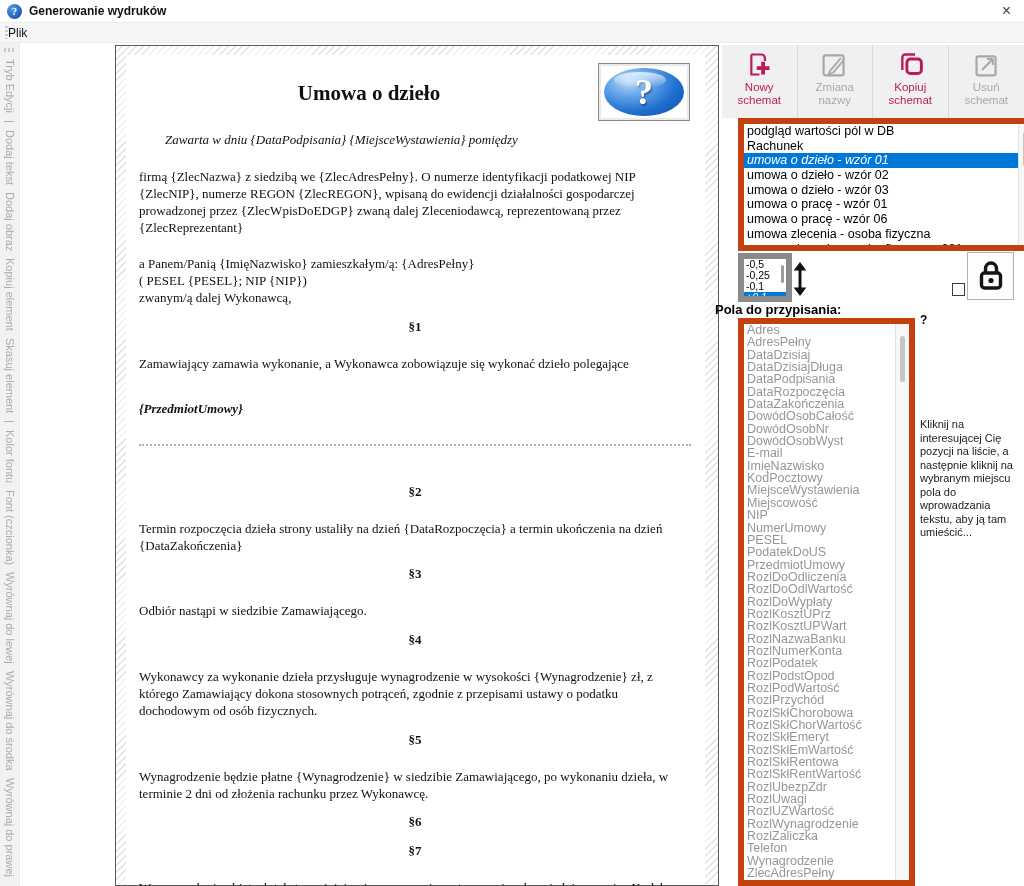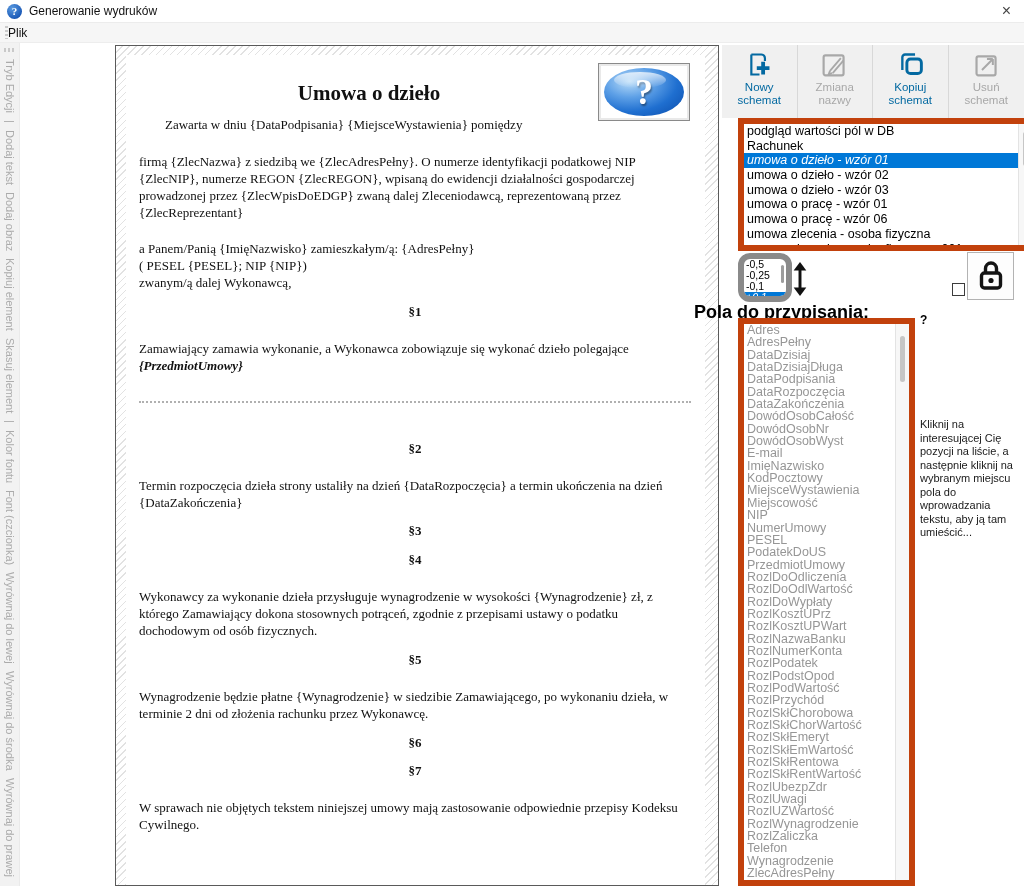--- a/index.html
+++ b/index.html
@@ -7,21 +7,21 @@
     font-family:"Liberation Sans", sans-serif; }
   .window { position:relative; width:1024px; height:886px; background:#fff;
     outline:1px solid #b8b8b8; }
 
   
   .titlebar { position:absolute; left:0; top:0; width:100%; height:23px;
     background:#fff; border-bottom:1px solid #ececec; display:flex; align-items:center; }
   .app-icon { width:15px; height:15px; margin-left:7px; border-radius:50%;
     background:radial-gradient(circle at 35% 30%, #5a9ae0, #1c5bb8 70%, #0c3f8e);
     color:#fff; font:bold 11px/15px "Liberation Serif", serif; text-align:center; }
-  .win-title { margin-left:7px; font-size:12px; color:#111; }
+  .win-title { margin-left:7px; font-size:12px; color:#111;font-weight:bold; }
   .close-btn { position:absolute; right:13px; top:3px; font-size:16px; color:#444;
     line-height:16px; cursor:default; }
 
   
   .menubar { position:absolute; left:0; top:23px; width:100%; height:20px;
     background:#f6f6f6; border-bottom:1px solid #ededed; display:flex; align-items:center; }
   .menu-grip { width:3px; height:13px; margin-left:5px;
     background-image:repeating-linear-gradient(#c9c9c9 0 2px, transparent 2px 4px); }
   .menu-item { margin-left:0; font-size:12px; color:#111; }
 
@@ -47,61 +47,61 @@
     background:#fff; border:1px solid #8a8a8a; box-shadow:inset 0 0 0 2px #e9e9e9;
     display:flex; align-items:center; justify-content:center; }
   .logo-ellipse { position:relative; width:80px; height:48px; border-radius:50%;
     background:radial-gradient(ellipse at 32% 28%, #b9dcf8 0%, #5fa1e7 32%, #1f6fd0 62%, #0a4aa8 100%);
     color:#fff; display:flex; align-items:center; justify-content:center;
     font:bold 36px "Liberation Serif", serif; text-shadow:1px 2px 2px rgba(0,0,0,.4); }
   .logo-ellipse::before { content:""; position:absolute; left:10px; top:4px;
     width:52px; height:16px; border-radius:50%;
     background:linear-gradient(rgba(255,255,255,.75), rgba(255,255,255,0)); }
   .doc-content p { line-height:1.3; }
-  .doc-content p.intro { margin-top:11px; text-indent:26px; }
+  .doc-content p.intro { margin-top:26px; text-indent:26px;font-style:italic; }
   .doc-content p.body { margin-top:20px; white-space:pre-line; }
   .doc-content p.section { margin-top:12px; text-align:center; font-weight:bold; }
-  .doc-content p.ph { margin-top:0; font-weight:bold; font-style:italic; }
+  .doc-content p.ph { margin-top:28px; font-weight:bold; font-style:italic; }
   .doc-content p.sep { margin:26px 0 38px; border-top:2px dotted #b0b0b0; height:0; }
 
   
   .schema-toolbar { position:absolute; left:722px; top:45px; width:302px; height:73px;
     background:#f0f0f0; display:grid; grid-template-columns:1fr 1fr 1fr 1fr; }
   .tb-btn { display:flex; flex-direction:column; align-items:center; padding-top:5px;
-    border-right:1px solid #d8d8d8; color:#0369a1; }
+    border-right:1px solid #d8d8d8; color:#be185d; }
   .tb-btn:last-child { border-right:none; }
   .tb-btn.disabled { color:#a8a8a8; }
   .tb-btn svg { width:29px; height:29px; }
   .tb-btn .lbl { font-size:11.5px; line-height:12.5px; text-align:center;
     white-space:pre-line; margin-top:2px; }
 
   .listbox { position:absolute; background:#fff; border:6px solid #c2410c; overflow:hidden;margin-left:16px; }
   .schema-list { left:722px; top:118px; width:300px; height:133px; font-size:12.5px; }
   .schema-list .row { height:14.7px; line-height:14.6px; padding-left:3px; white-space:nowrap; }
   .row.selected { background:#0078d7; color:#fff;font-style:italic; }
   .sb-track { position:absolute; right:0; top:0; bottom:0; width:14px;
     background:#f7f7f7; border-left:1px solid #e3e3e3; }
   .sb-thumb { position:absolute; right:4px; width:5px; background:#c6c6c6; border-radius:3px; }
   .schema-list .sb-thumb { top:8px; height:34px; }
 
   .offset-list { left:722px; top:253px; width:54px; height:49px; font-size:10.5px;
-    border-color:#8a8a8a;border-radius:12px; }
+    border-color:#8a8a8a; }
   .offset-list .row { height:11px; line-height:11px; padding-left:2px; white-space:nowrap; }
   .offset-list .sb-track { width:7px; border-left:none; background:transparent; }
   .offset-list .sb-thumb { right:2px; top:6px; width:3px; height:18px; background:#9d9d9d; }
 
   .updown { position:absolute; left:783px; top:260px; width:34px; height:38px; color:#111; }
   .lock-checkbox { position:absolute; left:952px; top:283px; width:13px; height:13px;
     background:#fff; border:1.5px solid #3c3c3c; }
   .lock-btn { position:absolute; left:967px; top:252px; width:47px; height:48px;
     background:#fdfdfd; border:1px solid #b3b3b3; display:flex; align-items:center;
     justify-content:center; color:#141414; }
   .lock-btn svg { width:32px; height:36px; }
 
-  .fields-label { position:absolute; left:694px; top:302px; font-size:18px; font-weight:bold; }
+  .fields-label { position:absolute; left:715px; top:302px; font-size:13px; font-weight:bold; }
   .fields-list { left:722px; top:318px; width:177px; height:568px; font-size:12.5px; }
   .fields-list .row { height:12.35px; line-height:12.3px; padding-left:3px;
     color:#969696; white-space:nowrap; }
   .fields-list .sb-thumb { top:12px; height:46px; }
 
   .help-mark { position:absolute; left:920px; top:313px; font-size:12px; font-weight:bold; }
   .help-text { position:absolute; left:920px; top:418px; width:96px;
     font-size:11px; line-height:13.5px; color:#1a1a1a; }
 </style>
 </head>
@@ -154,20 +154,21 @@
           <p class="dp body">a Panem/Panią {ImięNazwisko} zamieszkałym/ą:  {AdresPełny}
 ( PESEL {PESEL}; NIP {NIP})
 zwanym/ą dalej Wykonawcą,</p>
           <p class="dp section">§1</p>
           <p class="dp body">Zamawiający zamawia wykonanie, a Wykonawca zobowiązuje się wykonać dzieło polegające</p>
           <p class="dp ph">{PrzedmiotUmowy}</p>
           <p class="dp sep"></p>
           <p class="dp section">§2</p>
           <p class="dp body">Termin rozpoczęcia dzieła strony ustaliły na dzień {DataRozpoczęcia} a termin  ukończenia na dzień  {DataZakończenia}</p>
           <p class="dp section">§3</p>
+          <p class="dp body">Odbiór nastąpi w siedzibie Zamawiającego.</p>
           <p class="dp section">§4</p>
           <p class="dp body">Wykonawcy za wykonanie dzieła przysługuje wynagrodzenie w wysokości  {Wynagrodzenie} zł, z którego Zamawiający dokona stosownych potrąceń, zgodnie z przepisami ustawy o podatku dochodowym od osób fizycznych.</p>
           <p class="dp section">§5</p>
           <p class="dp body">Wynagrodzenie będzie płatne {Wynagrodzenie}  w siedzibie Zamawiającego, po wykonaniu dzieła, w terminie 2 dni od złożenia rachunku przez Wykonawcę.</p>
           <p class="dp section">§6</p>
           <p class="dp section">§7</p>
           <p class="dp body">W sprawach nie objętych tekstem niniejszej umowy mają zastosowanie odpowiednie  przepisy Kodeksu Cywilnego.</p>
         </div>
     </div>
   </div>

